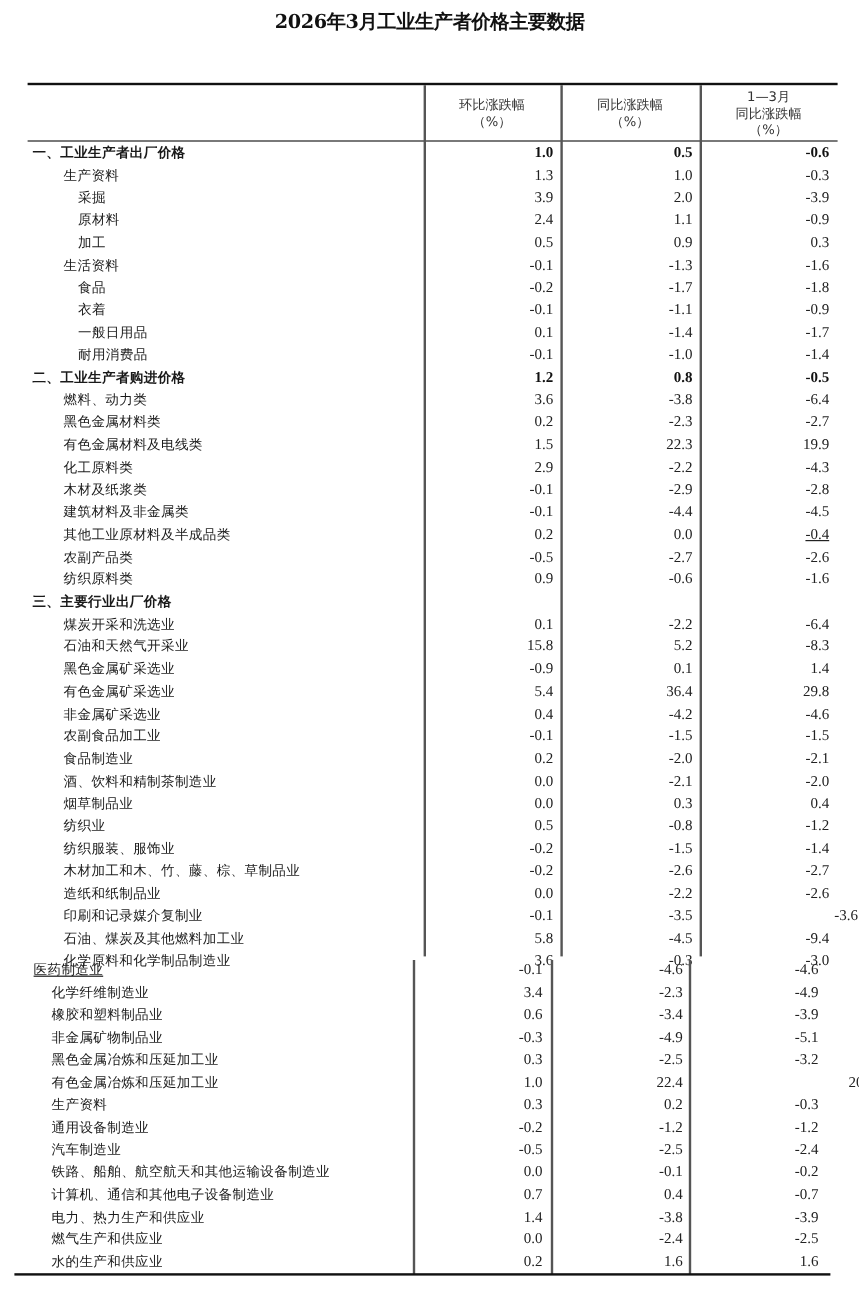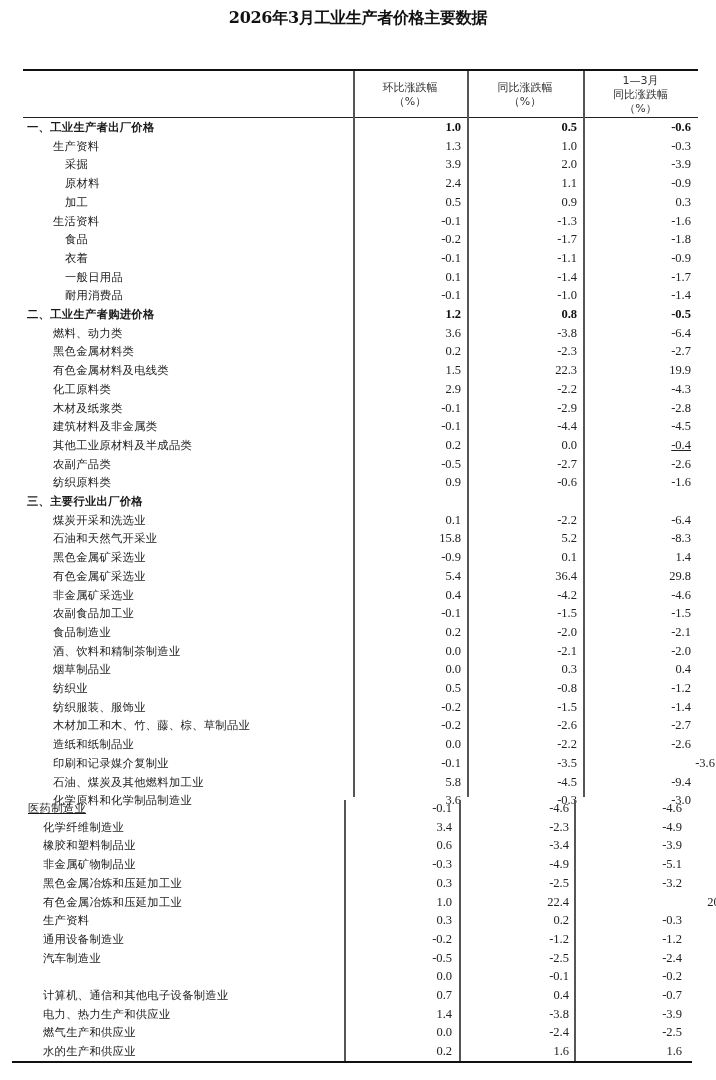--- a/index.html
+++ b/index.html
@@ -432,20 +432,21 @@
         <span class="num" style="left: 447px; width: 110px;">-1.2</span>
         <span class="num" style="left: 562px; width: 108px;">-1.2</span>
       </div>
       <div class="row" style="top: 149.6px;">
         <span class="label lvl1" style="left: 31px;">汽车制造业</span>
         <span class="num" style="left: 332px; width: 108px;">-0.5</span>
         <span class="num" style="left: 447px; width: 110px;">-2.5</span>
         <span class="num" style="left: 562px; width: 108px;">-2.4</span>
       </div>
       <div class="row" style="top: 168.3px;">
+        <span class="label lvl1" style="left: 31px;">铁路、船舶、航空航天和其他运输设备制造业</span>
         <span class="num" style="left: 332px; width: 108px;">0.0</span>
         <span class="num" style="left: 447px; width: 110px;">-0.1</span>
         <span class="num" style="left: 562px; width: 108px;">-0.2</span>
       </div>
       <div class="row" style="top: 187px;">
         <span class="label lvl1" style="left: 31px;">计算机、通信和其他电子设备制造业</span>
         <span class="num" style="left: 332px; width: 108px;">0.7</span>
         <span class="num" style="left: 447px; width: 110px;">0.4</span>
         <span class="num" style="left: 562px; width: 108px;">-0.7</span>
       </div>

